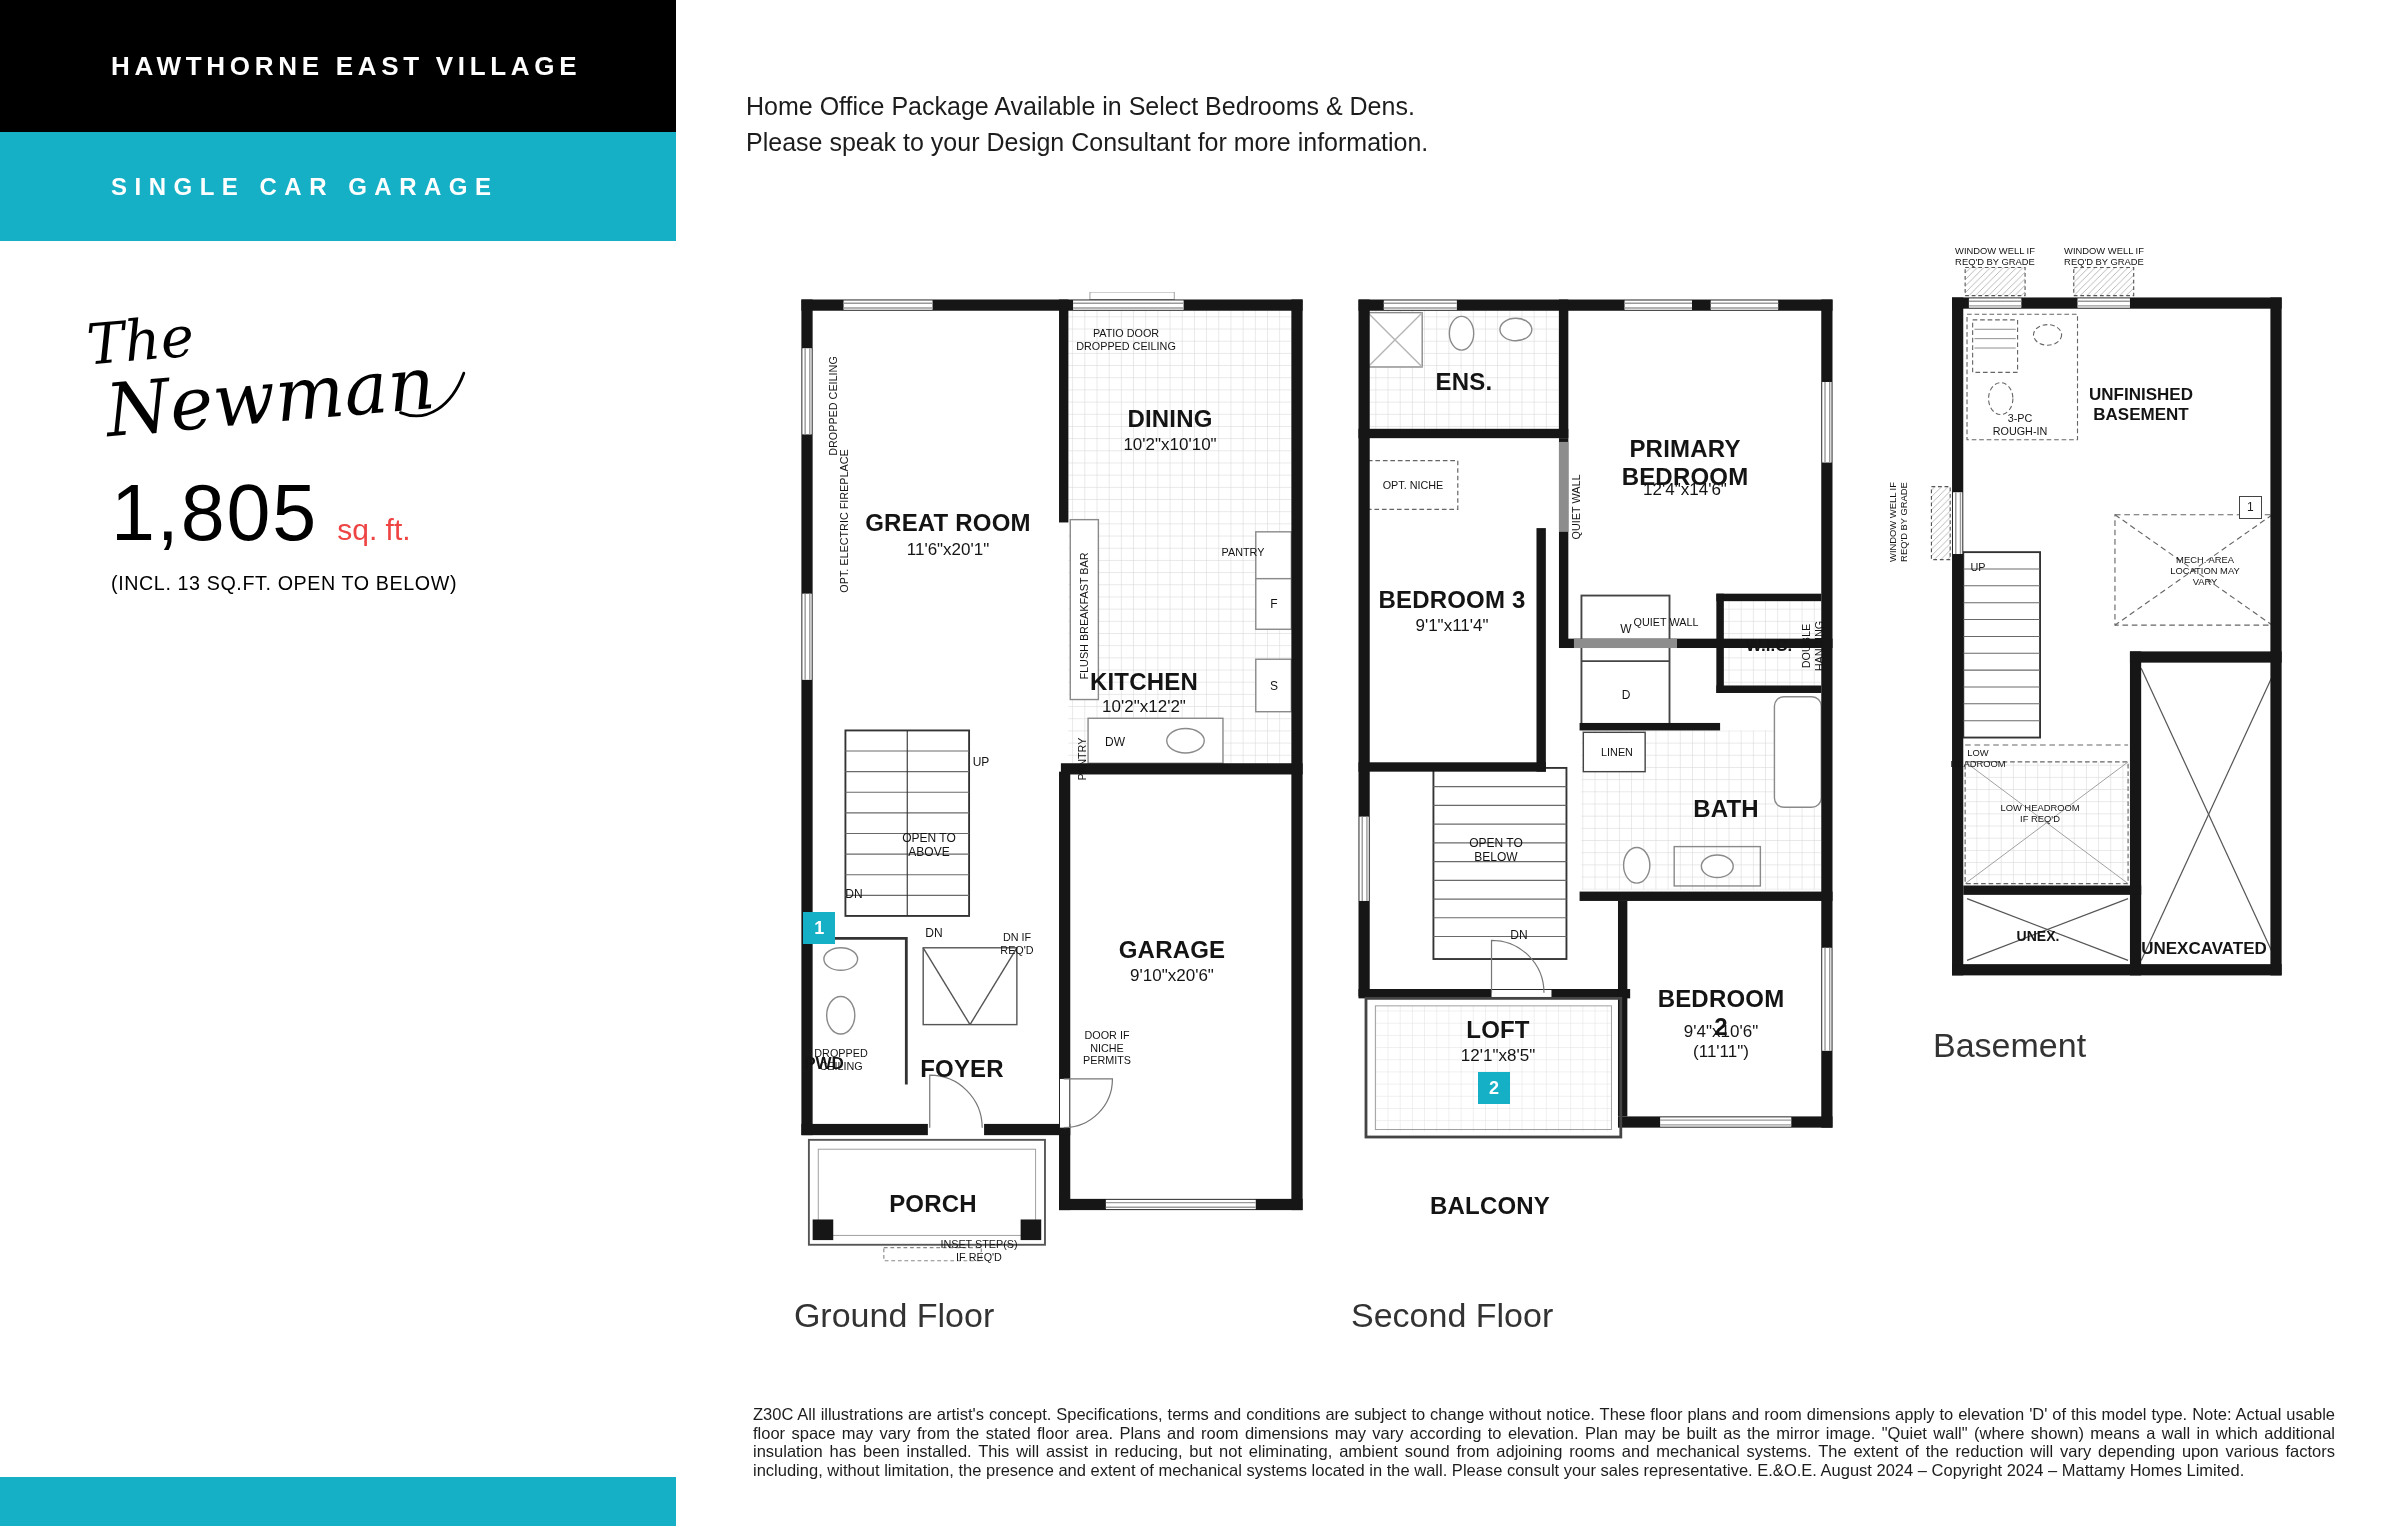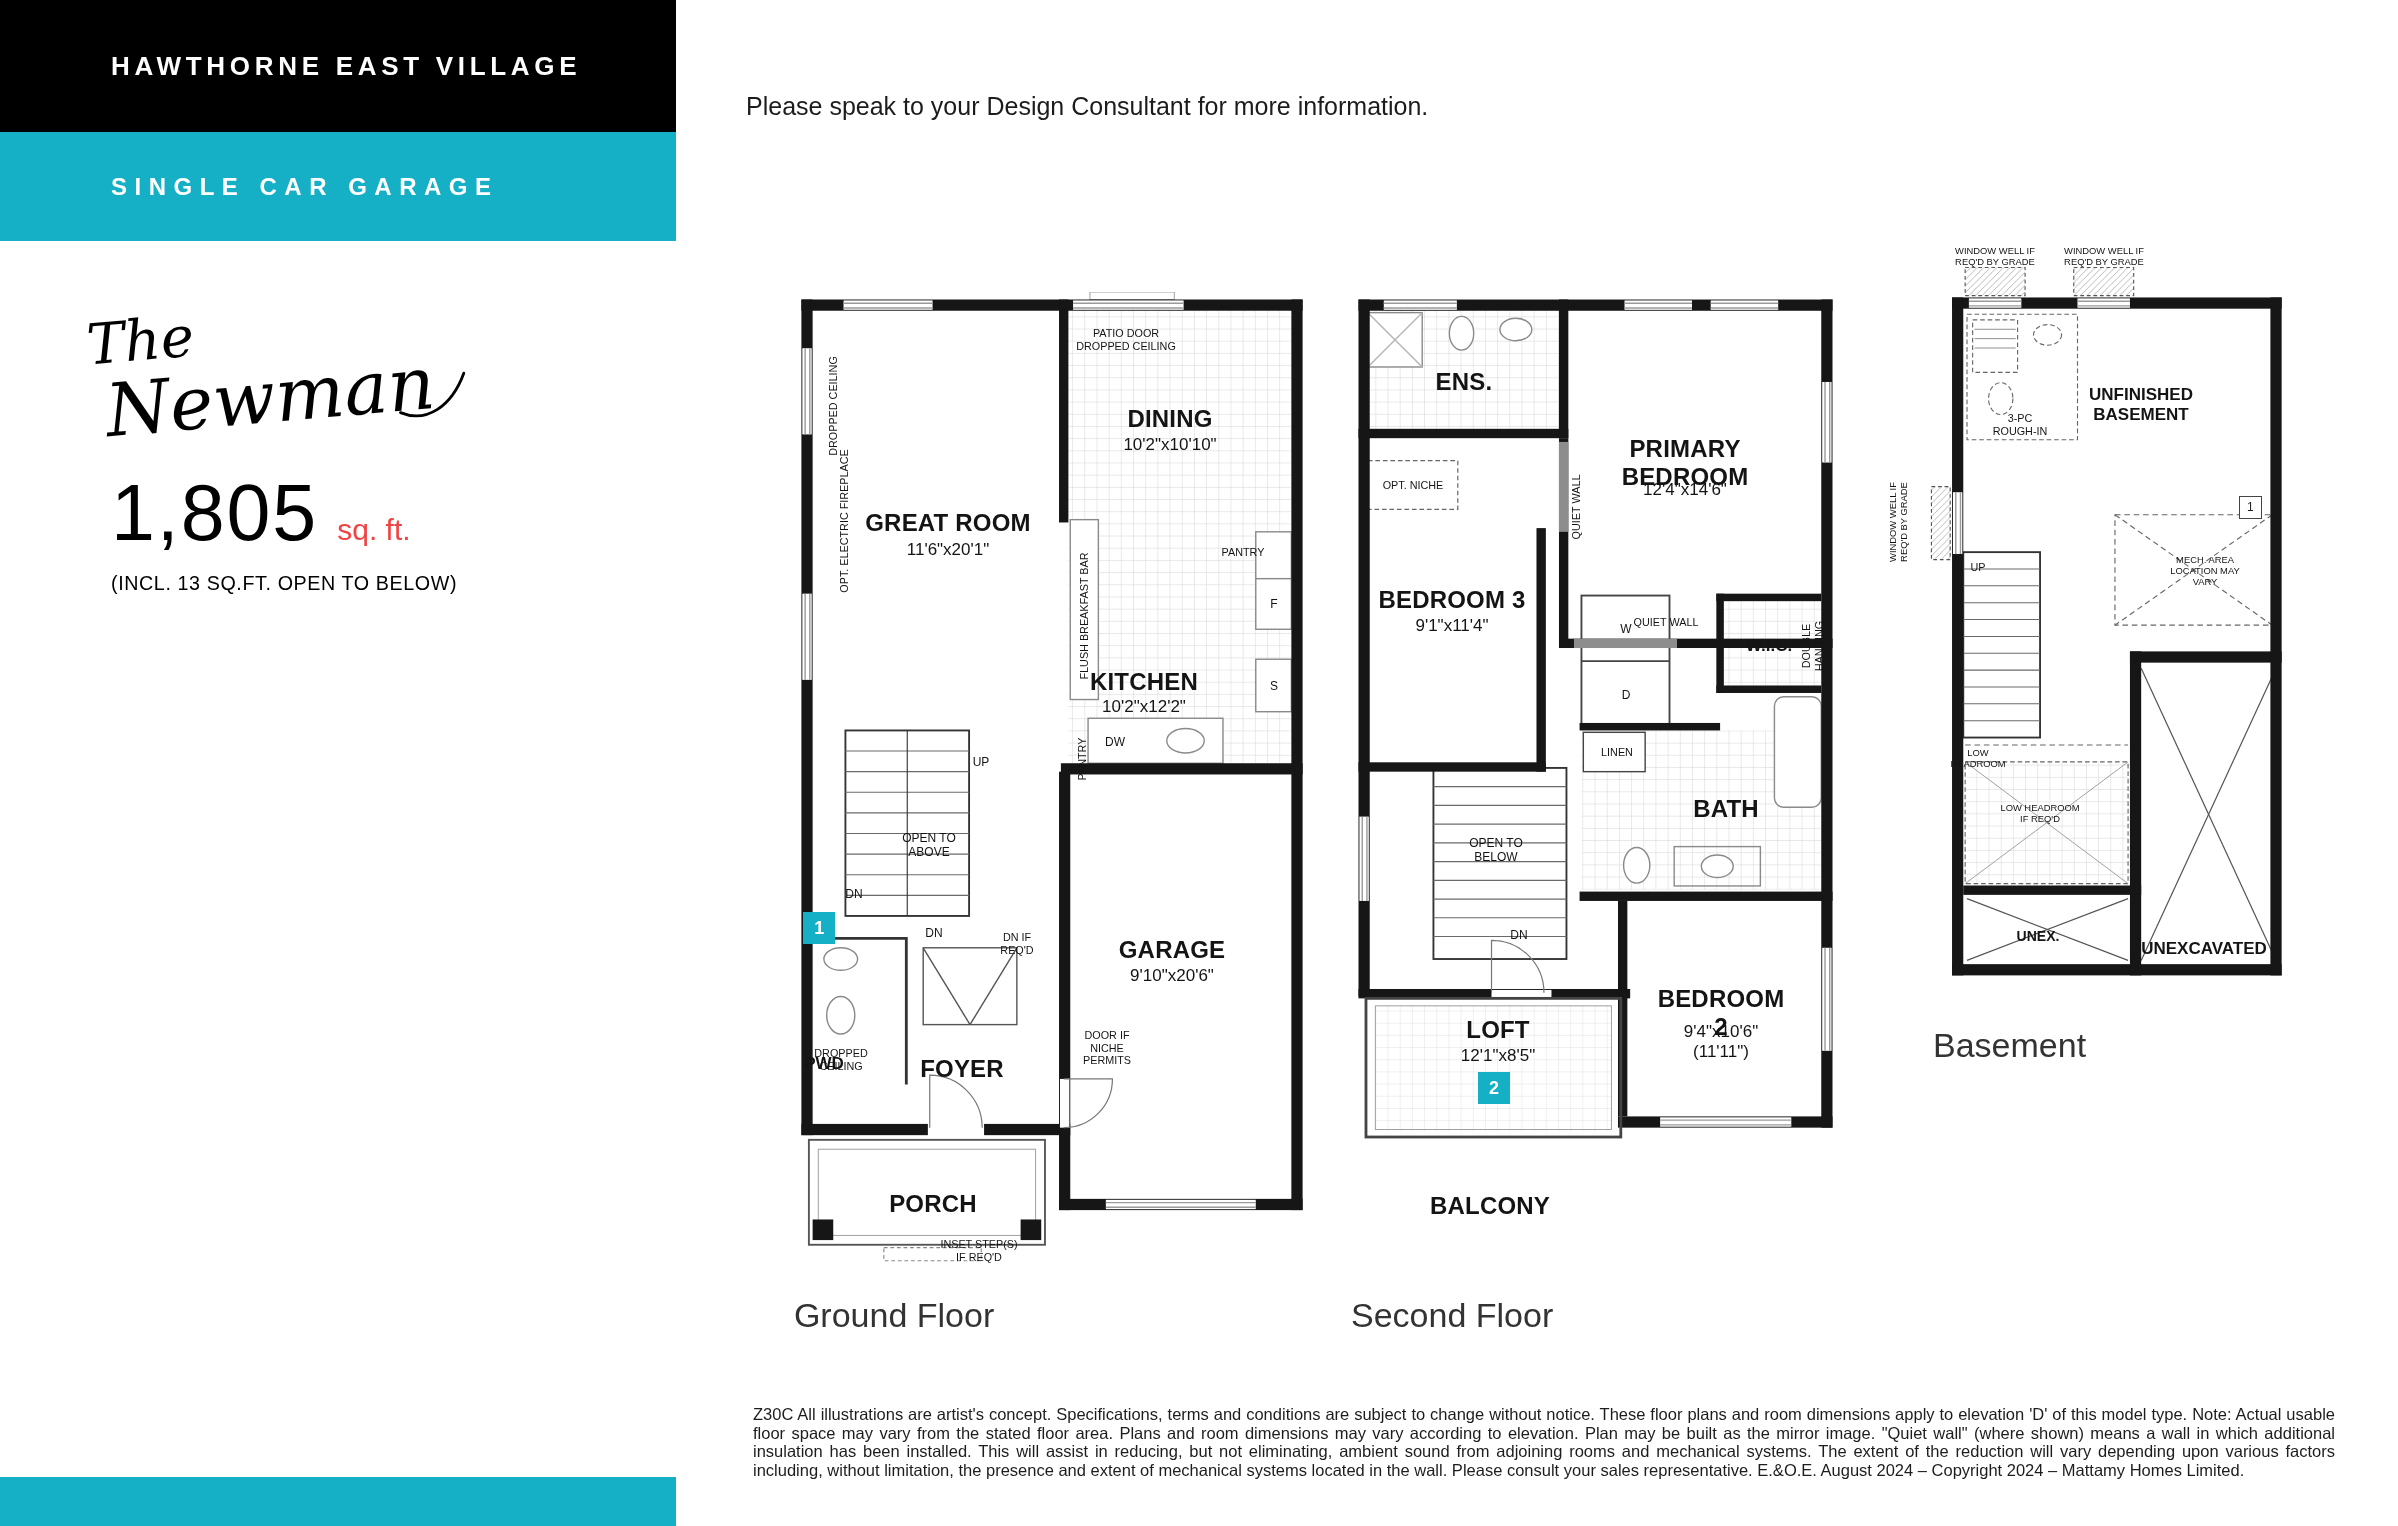--- a/index.html
+++ b/index.html
@@ -72,20 +72,21 @@
     </div>
     <div class="area">
       <span class="area-val">1,805</span>
       <span class="area-unit">sq. ft.</span>
     </div>
     <div class="area-note">(INCL. 13 SQ.FT. OPEN TO BELOW)</div>
     <div class="sb-strip"></div>
   </aside>
 
   <div class="notice">
+    <div>Home Office Package Available in Select Bedrooms &amp; Dens.</div>
     <div>Please speak to your Design Consultant for more information.</div>
   </div>
 
   <section class="plan" style="left:792px; top:292px; width:520px; height:1068px;">
     <svg class="psvg" viewBox="0 0 555 1140" width="520" height="1068">
       <defs>
         <pattern id="gp" width="13" height="13" patternUnits="userSpaceOnUse">
           <path d="M13 0H0V13" fill="none" stroke="#d2d2d2" stroke-width="1"></path>
         </pattern>
       </defs>

